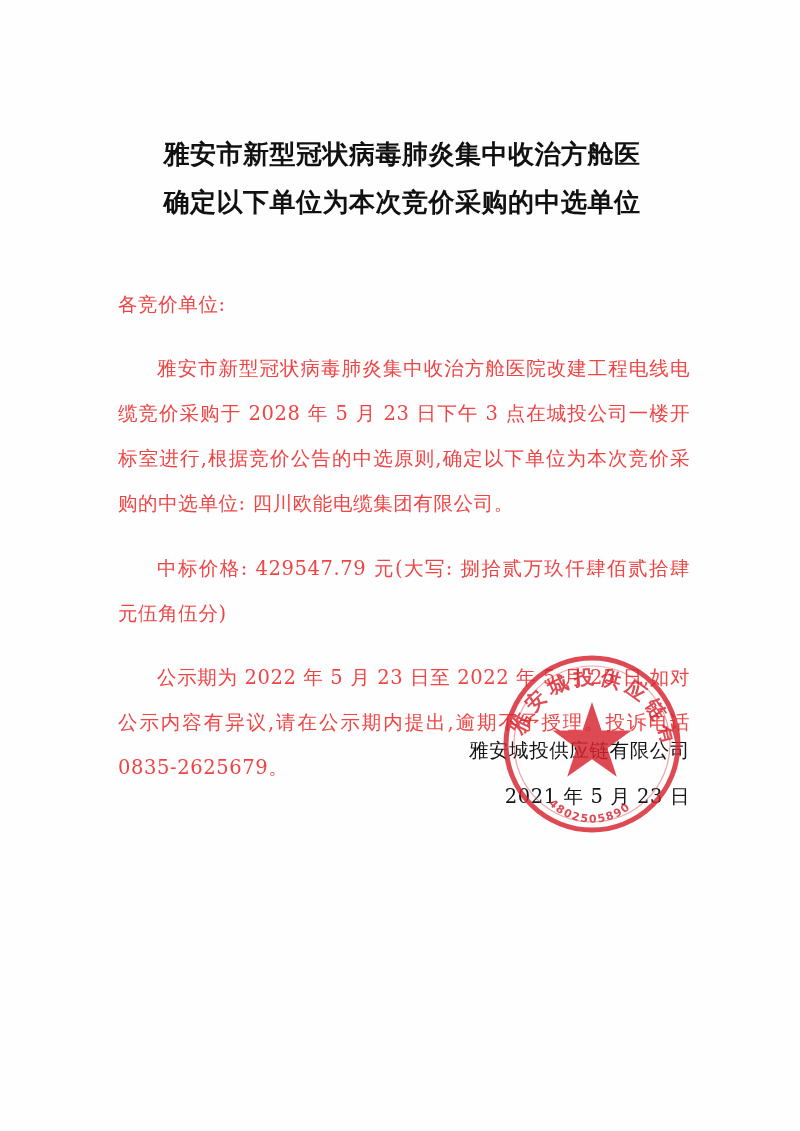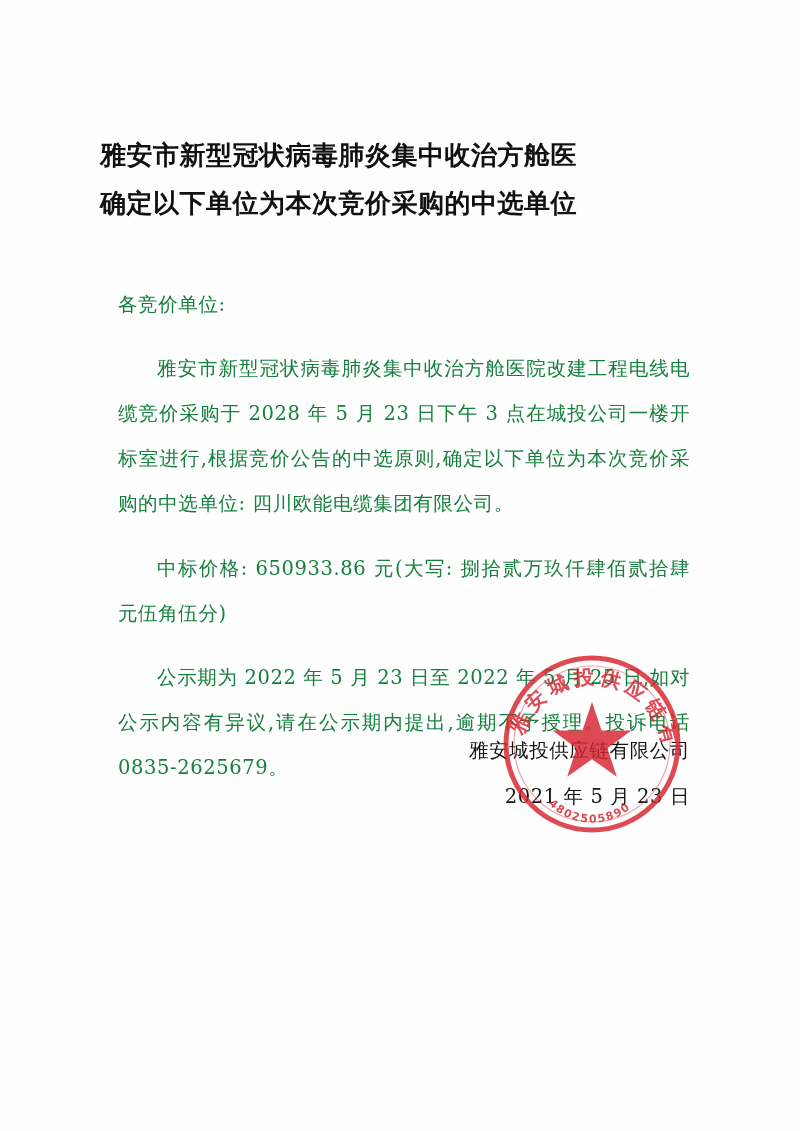--- a/index.html
+++ b/index.html
@@ -15,44 +15,44 @@
     overflow: hidden;
   }
   .page {
     position: relative;
     width: 800px;
     height: 1131px;
     background: #fefefe;
   }
   .doc-title {
     position: absolute;
-    left: 100px;
+    left: 112px;
     top: 132px;
     width: 580px;
-    text-align: left;
-    font-family: Liberation Serif, serif;
+    text-align: center;
+    font-family: Liberation Mono, monospace;
     font-weight: bold;
     font-size: 26px;
     line-height: 48px;
     letter-spacing: 0.5px;
     color: #111;
   }
   .body-block {
     position: absolute;
     left: 118px;
     top: 262px;
     width: 572px;
   }
   .para {
     font-family: "DejaVu Serif", serif;
     font-size: 19.5px;
     line-height: 45px;
     text-align: justify;
     text-justify: inter-ideograph;
-    color: #15803d;
+    color: #ef4444;
     letter-spacing: 0.6px;
   }
   .para.salutation {
     text-indent: 0;
     margin-bottom: 0;
   }
   .para.indent {
     text-indent: 39px;
   }
   .sign-block {
@@ -89,21 +89,21 @@
 <div class="page">
 
   <div class="doc-title">
     <div>雅安市新型冠状病毒肺炎集中收治方舱医</div>
     <div>确定以下单位为本次竞价采购的中选单位</div>
   </div>
 
   <div class="body-block">
     <p class="para salutation">各竞价单位:</p>
     <p class="para indent">雅安市新型冠状病毒肺炎集中收治方舱医院改建工程电线电缆竞价采购于 2028 年 5 月 23 日下午 3 点在城投公司一楼开标室进行,根据竞价公告的中选原则,确定以下单位为本次竞价采购的中选单位: 四川欧能电缆集团有限公司。</p>
-    <p class="para indent">中标价格: 650933.86 元(大写: 捌拾贰万玖仟肆佰贰拾肆元伍角伍分)</p>
+    <p class="para indent">中标价格: 429547.79 元(大写: 捌拾贰万玖仟肆佰贰拾肆元伍角伍分)</p>
     <p class="para indent">公示期为 2022 年 5 月 23 日至 2022 年 5 月 25 日,如对公示内容有异议,请在公示期内提出,逾期不予授理。投诉电话 0835-2625679。</p>
   </div>
 
   <div class="sign-block">
     <div>雅安城投供应链有限公司</div>
     <div>2021 年 5 月 23 日</div>
   </div>
 
   <div class="seal">
     <svg width="188" height="188" viewBox="0 0 188 188" xmlns="http://www.w3.org/2000/svg">

